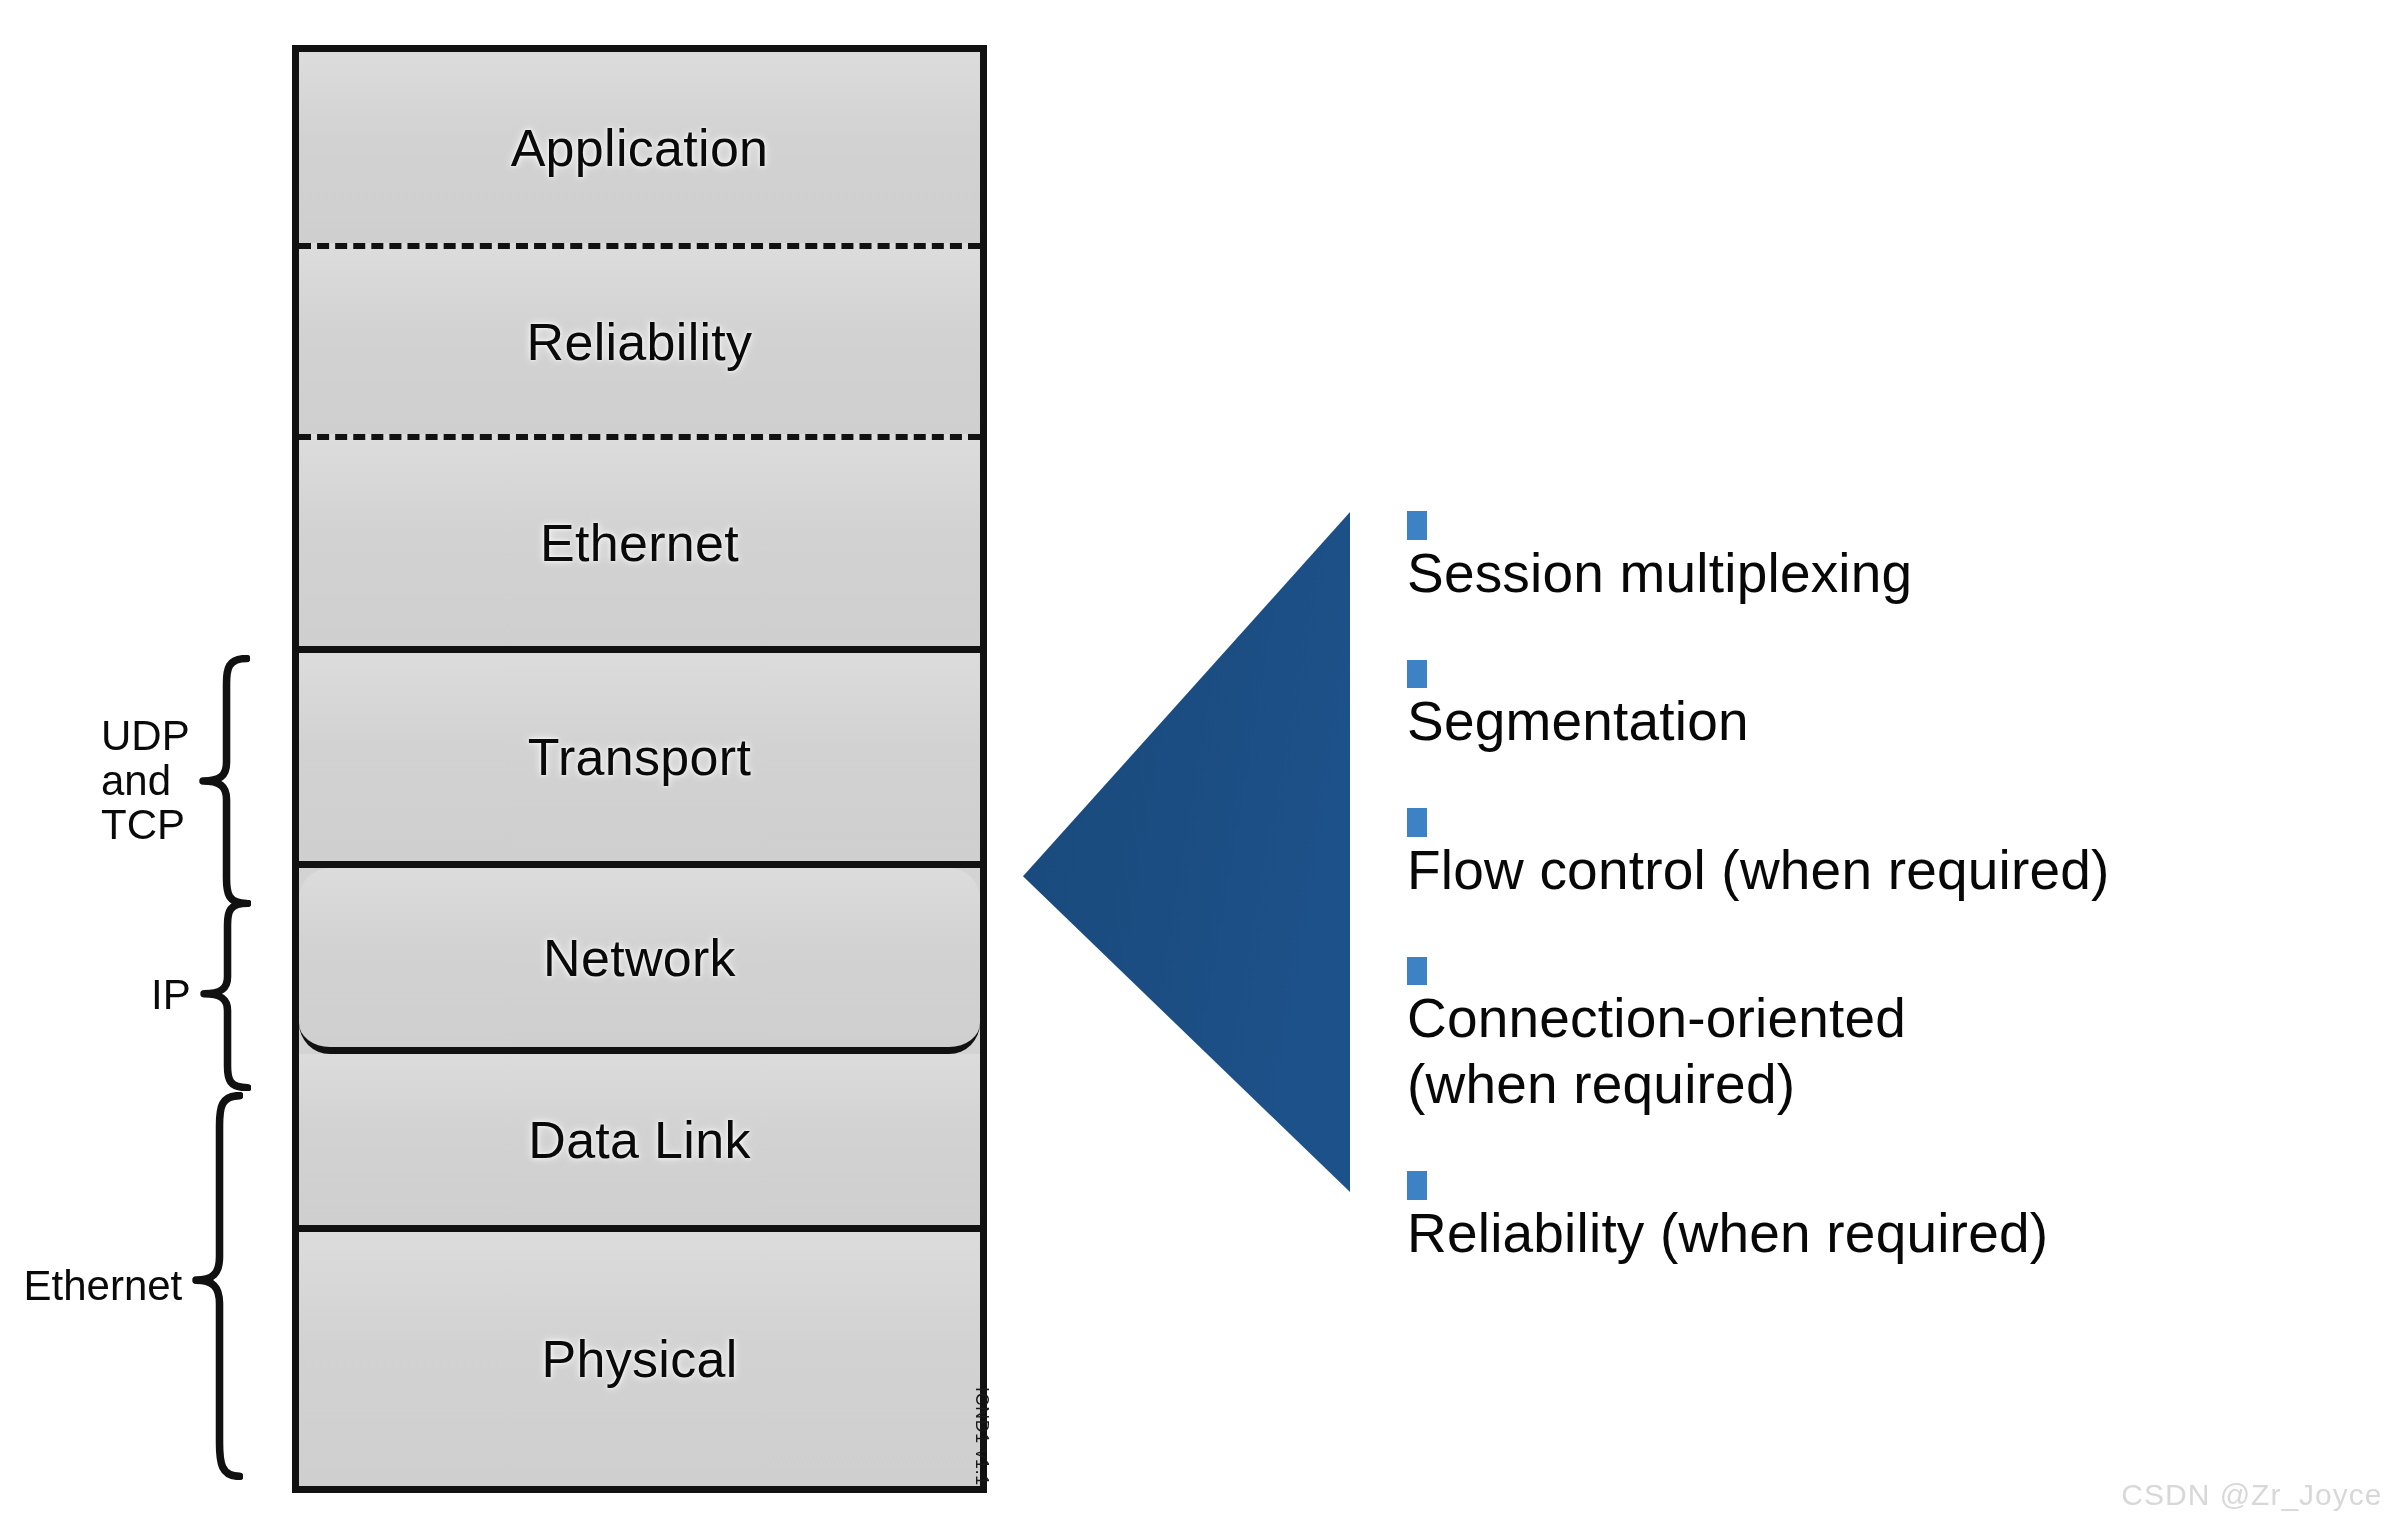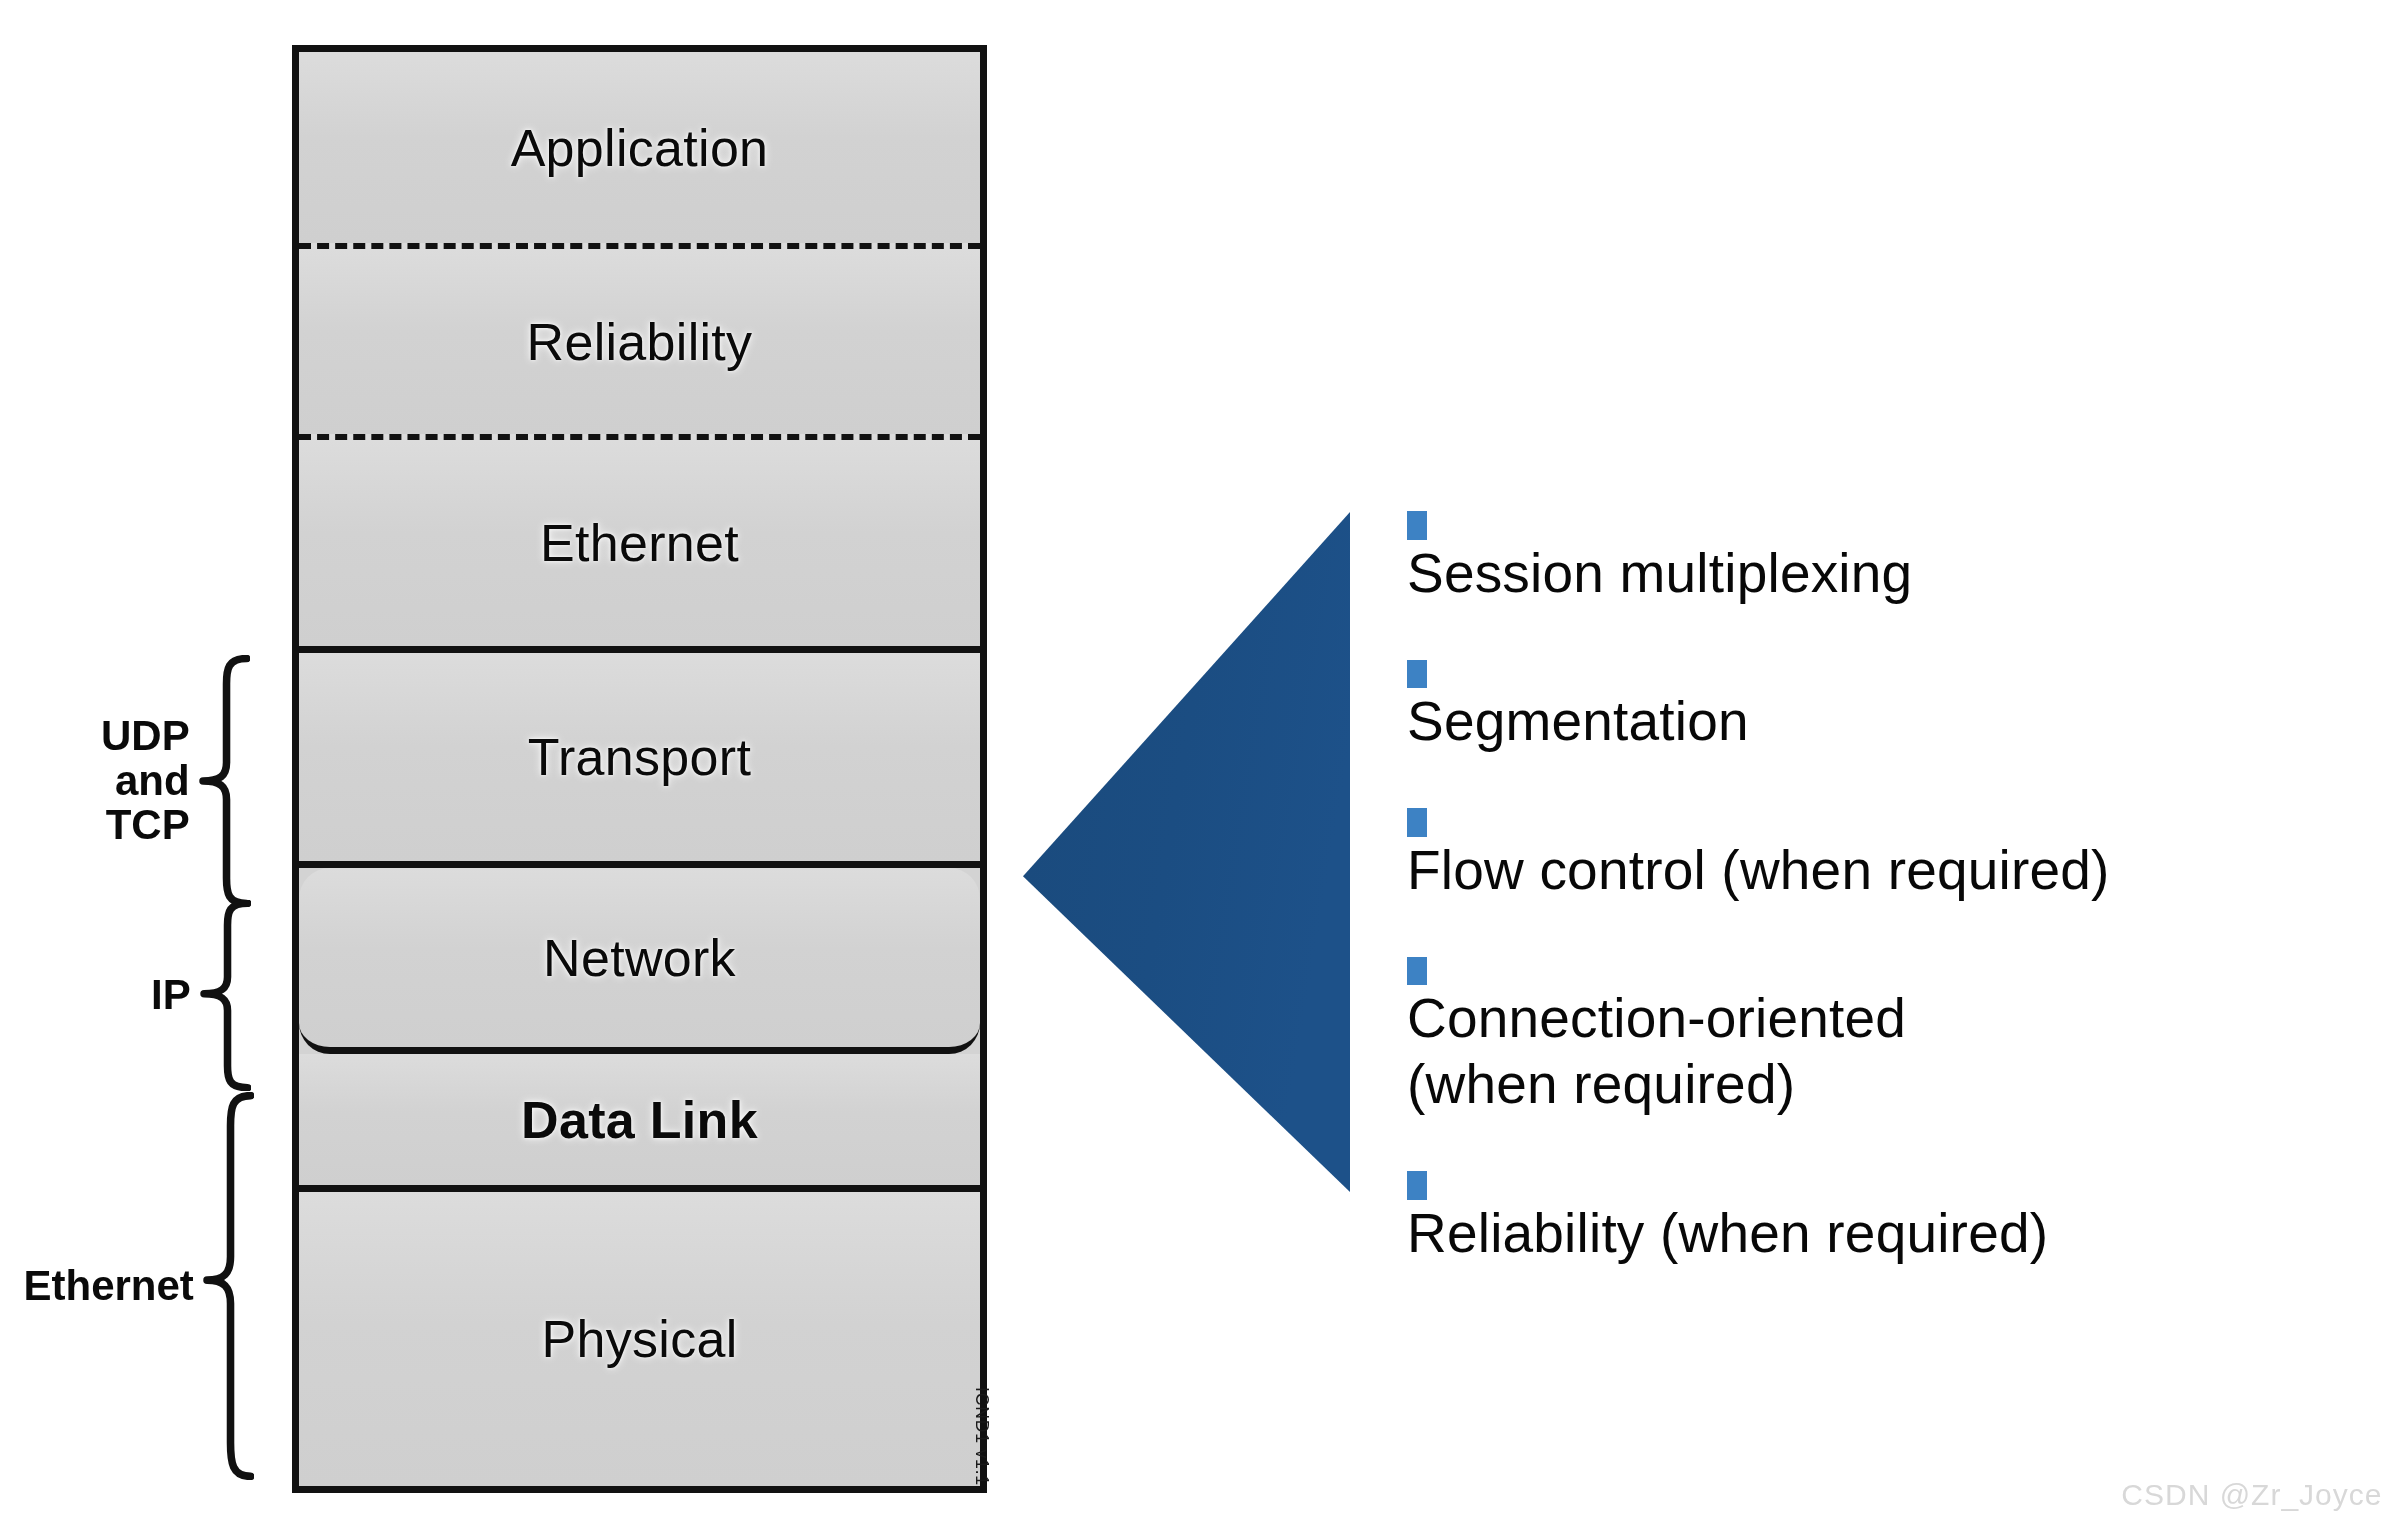--- a/index.html
+++ b/index.html
@@ -52,37 +52,35 @@
   .sep-dashed { border-bottom: 6.7px dashed #111111; }
   .sep-solid  { border-bottom: 7.6px solid #111111; }
   .sep-none   { border-bottom: 0; }
 
   
   #layer-application  { height: 197px; }
   #layer-presentation { height: 191px; }
   #layer-session      { height: 213px; }
   #layer-transport    { height: 215px; }
   #layer-network      { height: 186px; border-radius: 31px; }
-  #layer-datalink     { height: 138px; font-weight: bold; }
+  #layer-datalink     { height: 178px; }
   #layer-physical     { flex: 1 1 auto; }
 
   
   .brace-group {
     position: absolute;
     display: flex;
     align-items: center;
   }
   .brace-label {
     font-size: 42px;
     color: #0a0a0a;
     line-height: 1.06;
-    text-align: right;
     white-space: pre-line;
     padding-right: 8.4px;
-    font-weight: bold;
   }
   .brace-svg { display: block; }
 
   #brace-udptcp { left: 101px; top: 655px; }
   #brace-ip     { left: 151px; top: 900px; }
   #brace-eth    { left: 23.5px;  top: 1092px; }
 
   
   #callout-triangle {
     position: absolute;

